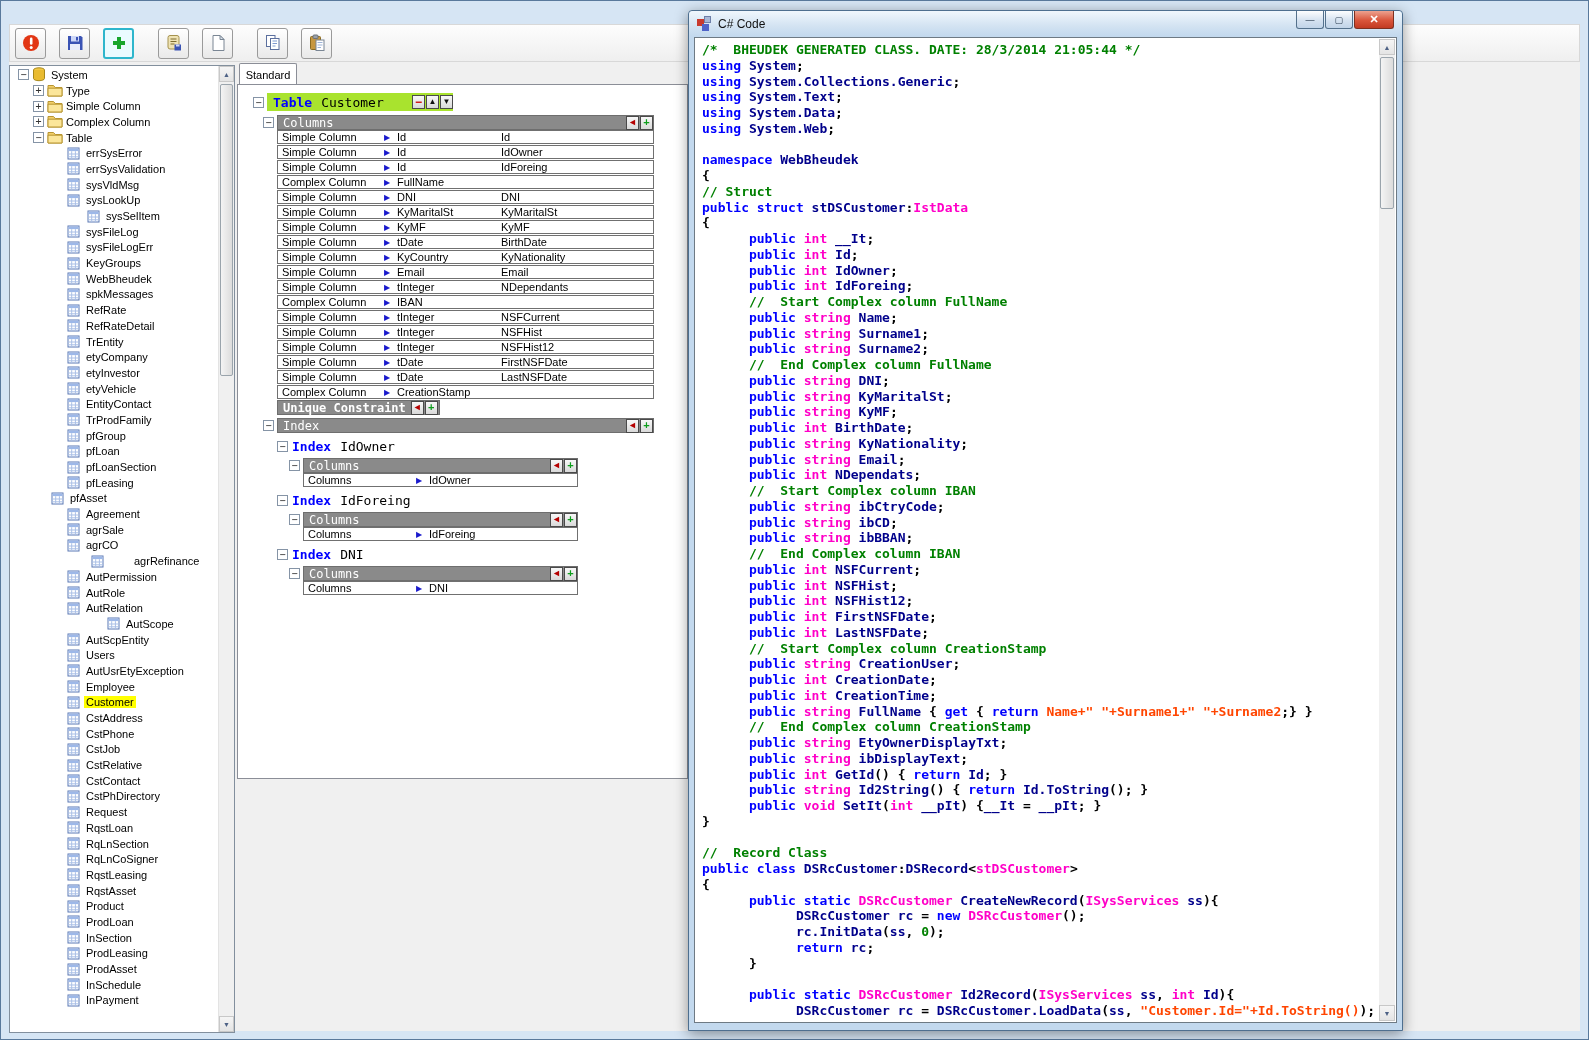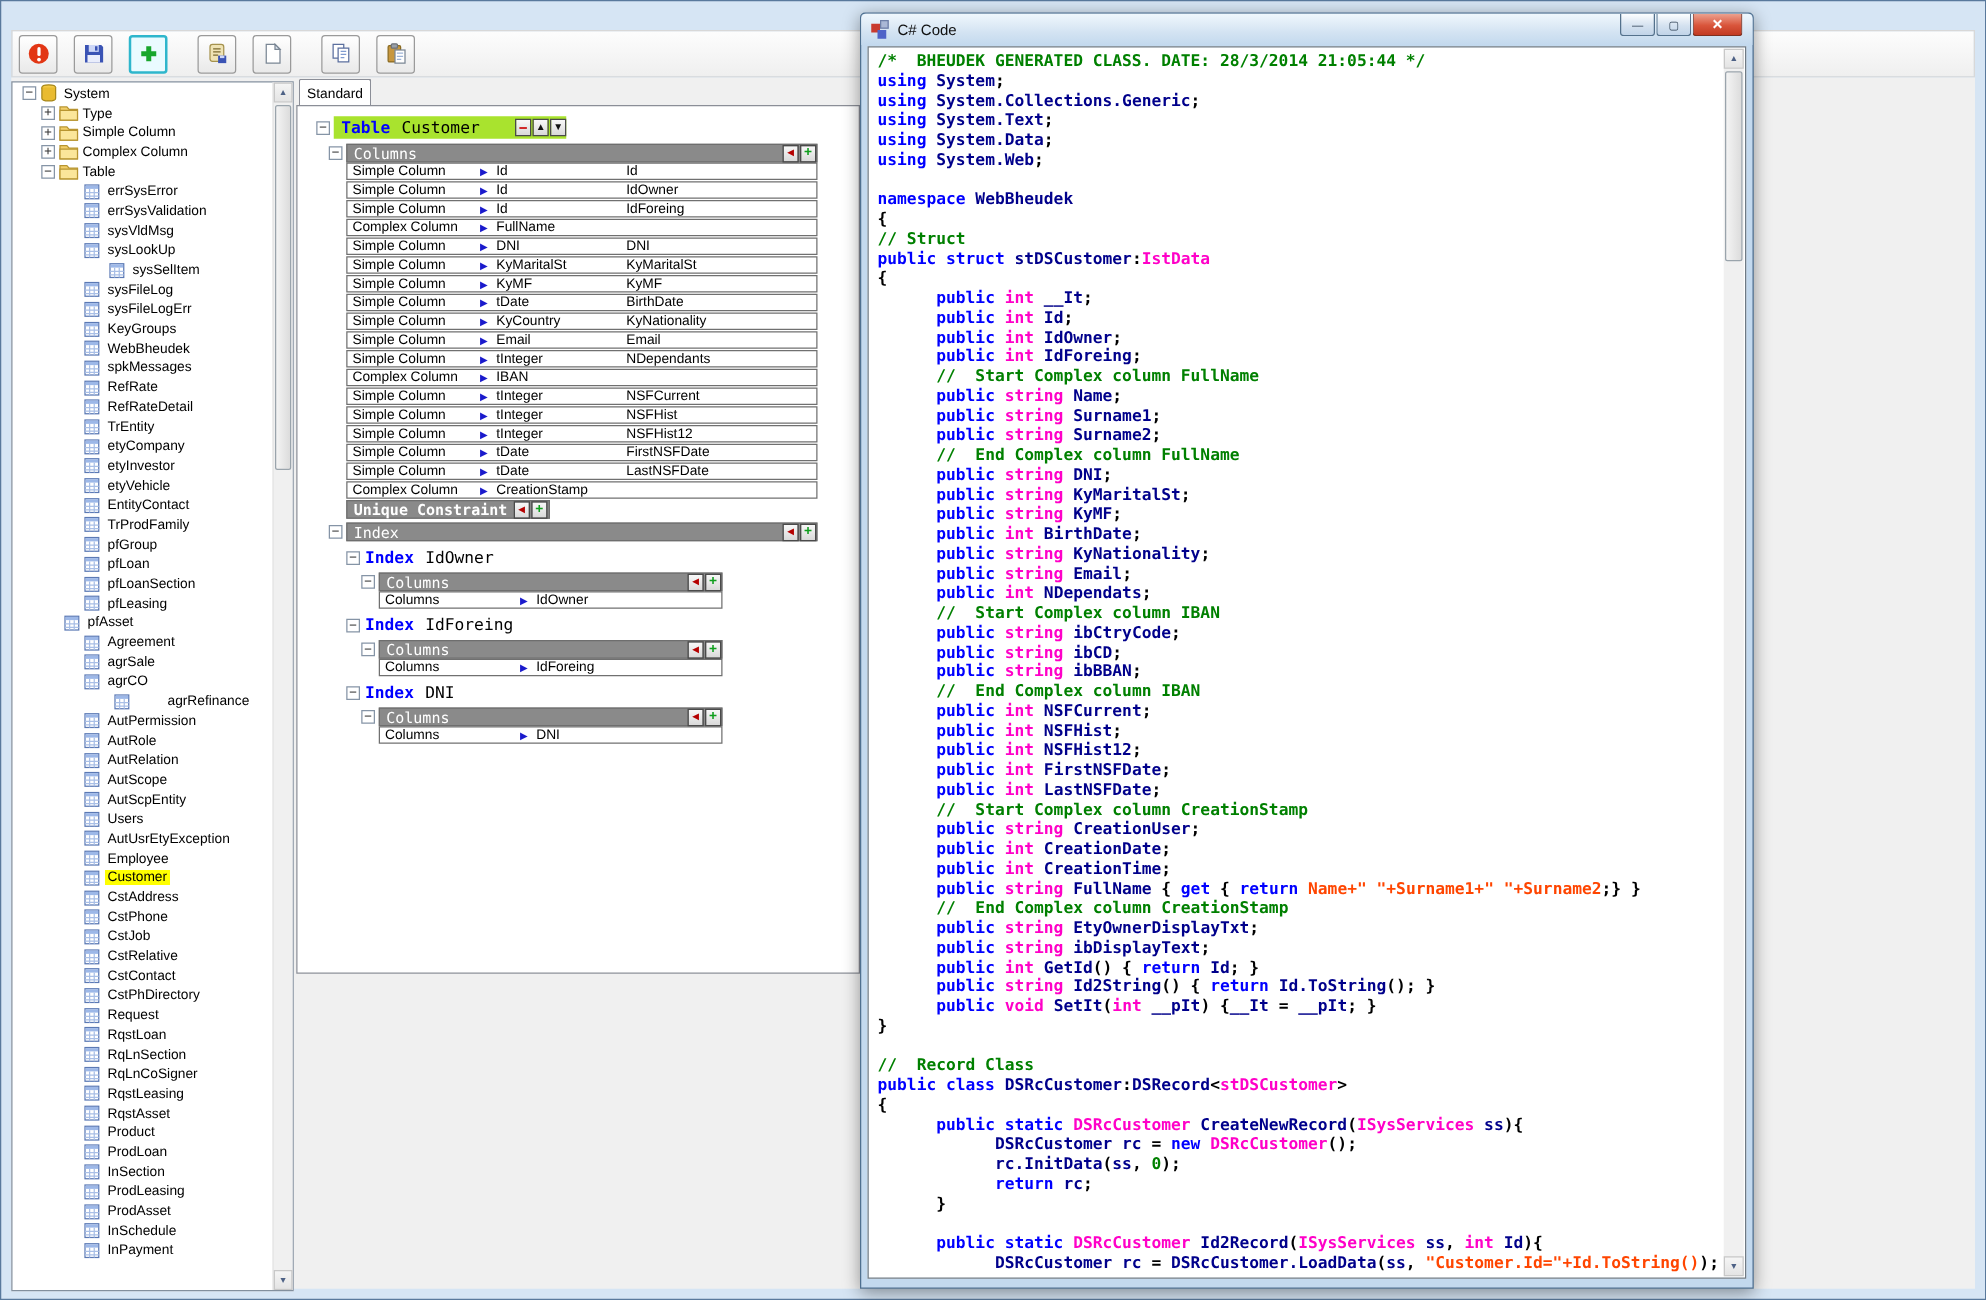--- a/index.html
+++ b/index.html
@@ -558,21 +558,21 @@
               <span class="exp-spacer"></span>
               <span class="ticon">
                 <svg width="13" height="13" viewBox="0 0 13 13">
                   <rect x="1" y="1" width="11" height="11" fill="#fff" stroke="#5b79b4"></rect>
                   <rect x="1.5" y="1.5" width="10" height="2.6" fill="#9db8e8"></rect>
                   <path d="M1 7h11M1 9.8h11M4.7 4.2v7.8M8.4 4.2v7.8" stroke="#a9bfe6" fill="none"></path>
                 </svg>
               </span>
               <span class="tlabel">AutRelation</span>
             </div>
-            <div class="trow" style="padding-left: 40px;">
+            <div class="trow" style="padding-left: 60px; margin-left: 20px;">
               <span class="exp-spacer"></span>
               <span class="ticon">
                 <svg width="13" height="13" viewBox="0 0 13 13">
                   <rect x="1" y="1" width="11" height="11" fill="#fff" stroke="#5b79b4"></rect>
                   <rect x="1.5" y="1.5" width="10" height="2.6" fill="#9db8e8"></rect>
                   <path d="M1 7h11M1 9.8h11M4.7 4.2v7.8M8.4 4.2v7.8" stroke="#a9bfe6" fill="none"></path>
                 </svg>
               </span>
               <span class="tlabel">AutScope</span>
             </div>

